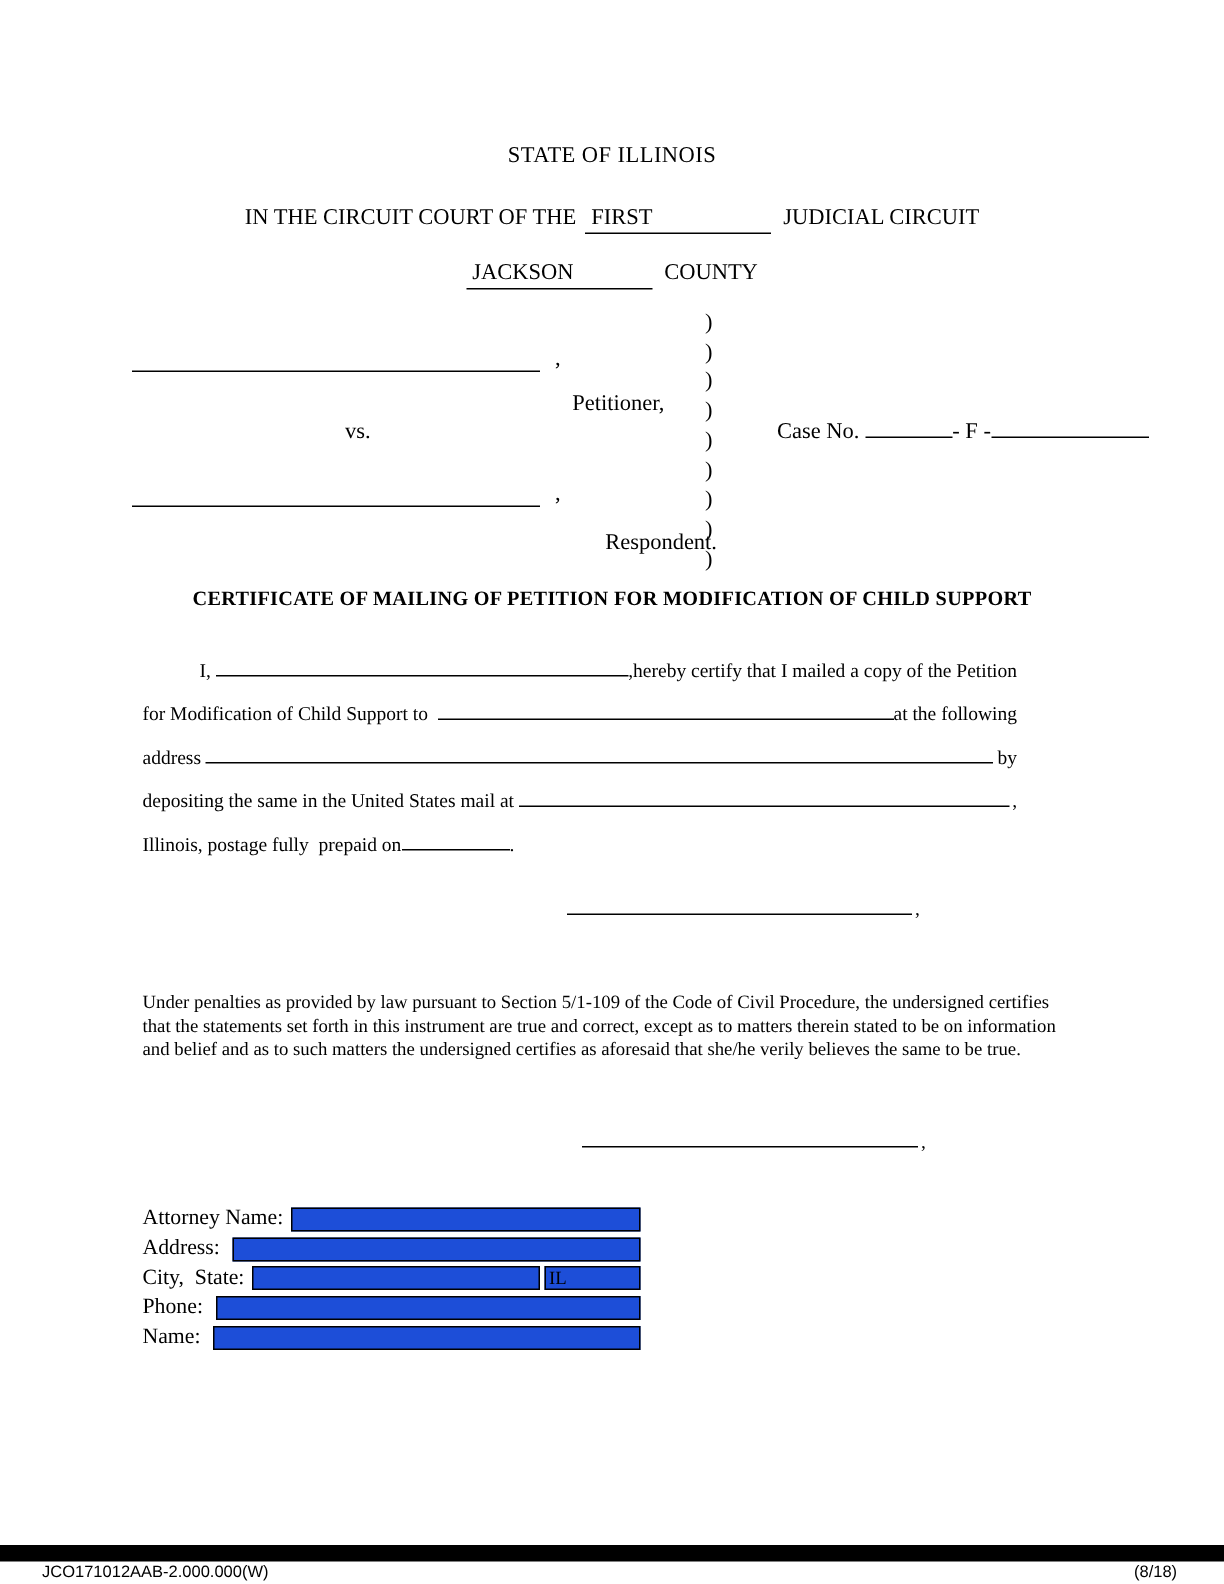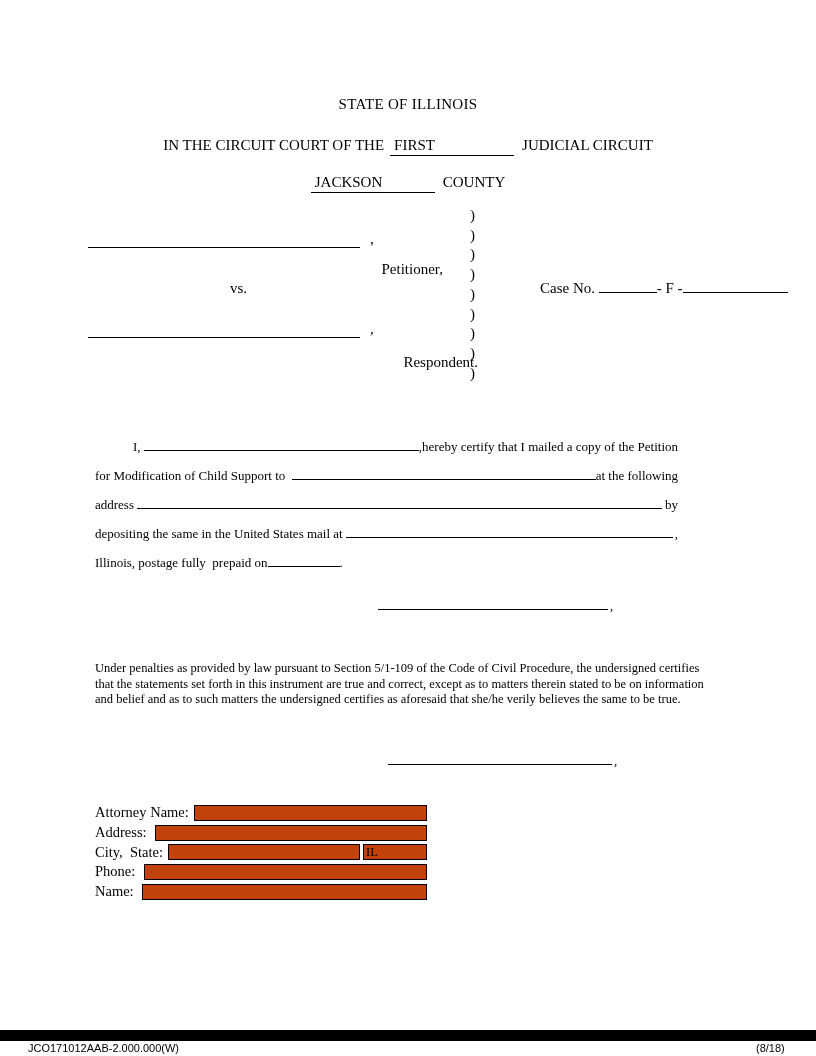--- a/index.html
+++ b/index.html
@@ -28,21 +28,21 @@
   .caseno { display:flex; align-items:baseline; font-size:15px; }
   .cert-title { font-size:13.5px; font-weight:bold; letter-spacing:0.2px; }
   .bodyblock { font-size:13px; }
   .bline { display:flex; align-items:baseline; height:29px; line-height:29px; }
   .sigrow { display:flex; align-items:baseline; font-size:13px; line-height:15px; }
   .affirm { font-size:12.5px; line-height:15.6px; }
   .frow { display:flex; align-items:center; height:19.7px; font-size:14.5px; }
   .flabel { white-space:pre; }
   .fbox {
     flex:1 1 auto; height:16px; margin-left:5px;
-    border:1px solid #000; background:#c2410c;
+    border:1px solid #000; background:#1d4ed8;
     font-family:"Liberation Serif", serif; font-size:12.5px; padding:0 2px;
     min-width:0;
   }
   .fbox-state { flex:0 0 auto; width:64px; margin-left:3px; }
   .footer-text { font-size:11px; font-family:"Liberation Sans", sans-serif;margin-top:28px; }
   .blackbar { left:0; width:816px; height:11px; background:#000; }
 </style>
 </head>
 <body>
 
@@ -77,32 +77,35 @@
 )
 )</div>
 
   <div class="abs nameline" style="top:228px; left:88px; width:272px; height:20px;"></div>
   <span class="abs cap-label t" style="top:231px; left:370px;">,</span>
 
   <span class="abs cap-label" style="top:261px; left:300px; width:143px; text-align:right;">Petitioner,</span>
 
   <span class="abs cap-label" style="top:280px; left:230px;">vs.</span>
 
-  <div class="abs caseno" style="top:280px; left:540px;">
+  <div class="abs caseno" style="top:280px; left:518px;">
     <span class="t">Case No. </span>
     <span class="blank" style="width:58px;"></span>
     <span class="t">- F -</span>
     <span class="blank" style="width:105px;"></span>
   </div>
 
   <div class="abs nameline" style="top:318px; left:88px; width:272px; height:20px;"></div>
   <span class="abs cap-label t" style="top:321px; left:370px;">,</span>
 
   <span class="abs cap-label" style="top:354px; left:316px; width:162px; text-align:right;">Respondent.</span>
 
+  <div class="abs centerline" style="top:391px;">
+    <span class="cert-title">CERTIFICATE OF MAILING OF PETITION FOR MODIFICATION OF CHILD SUPPORT</span>
+  </div>
 
   <div class="abs bodyblock" style="top:432px; left:95px; width:583px;">
     <div class="bline" style="padding-left:38px;">
       <span class="t">I, </span>
       <span class="blank grow"></span>
       <span class="t">,hereby certify that I mailed a copy of the Petition</span>
     </div>
     <div class="bline">
       <span class="t">for Modification of Child Support to  </span>
       <span class="blank grow"></span>

